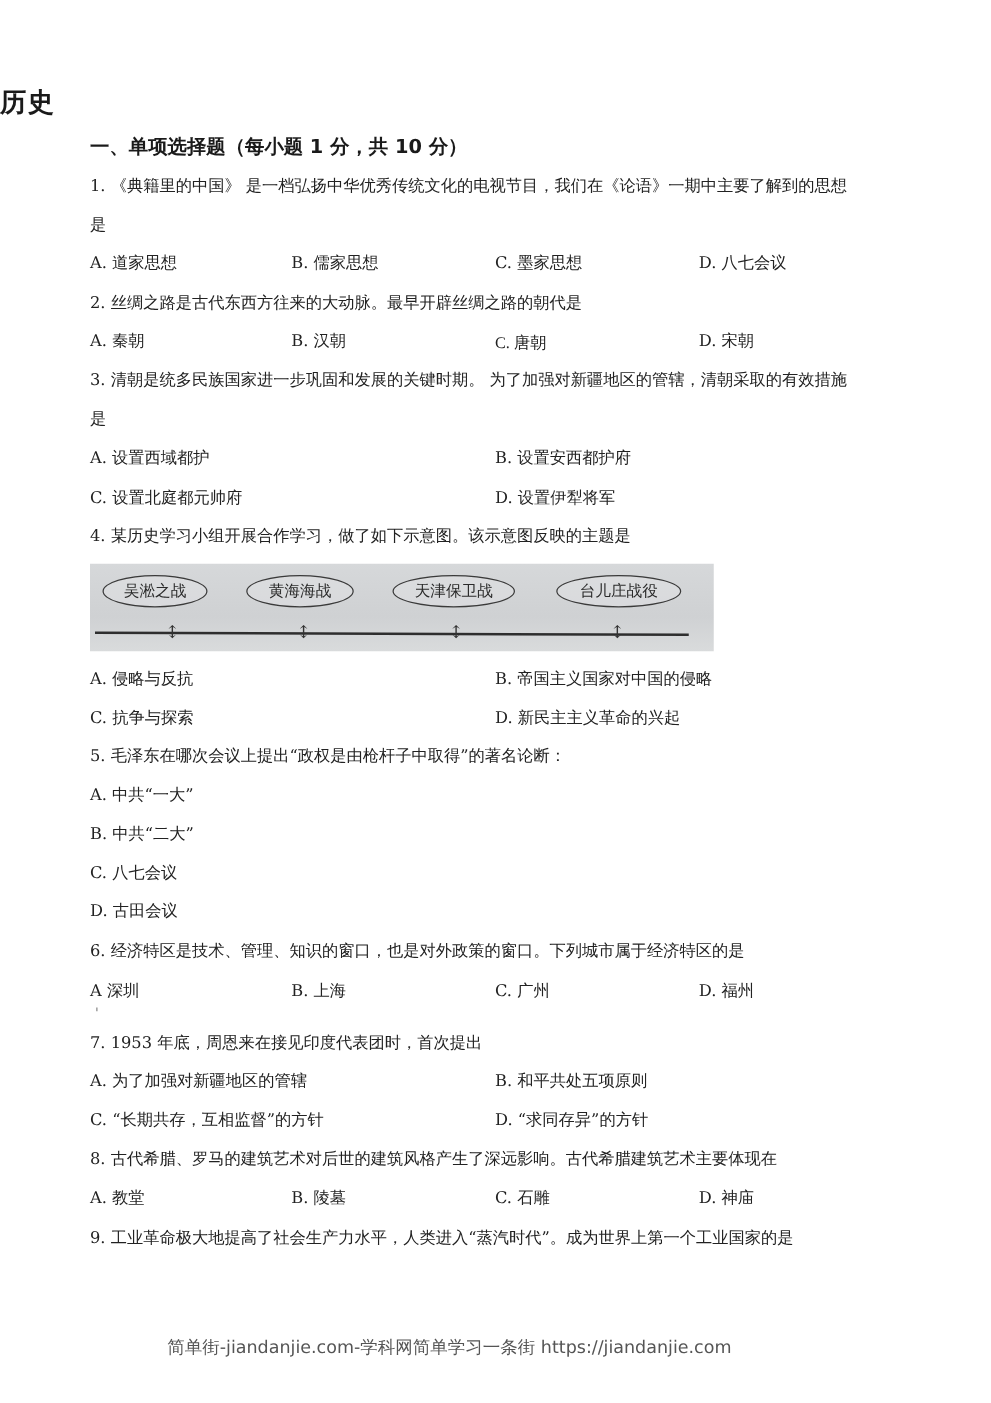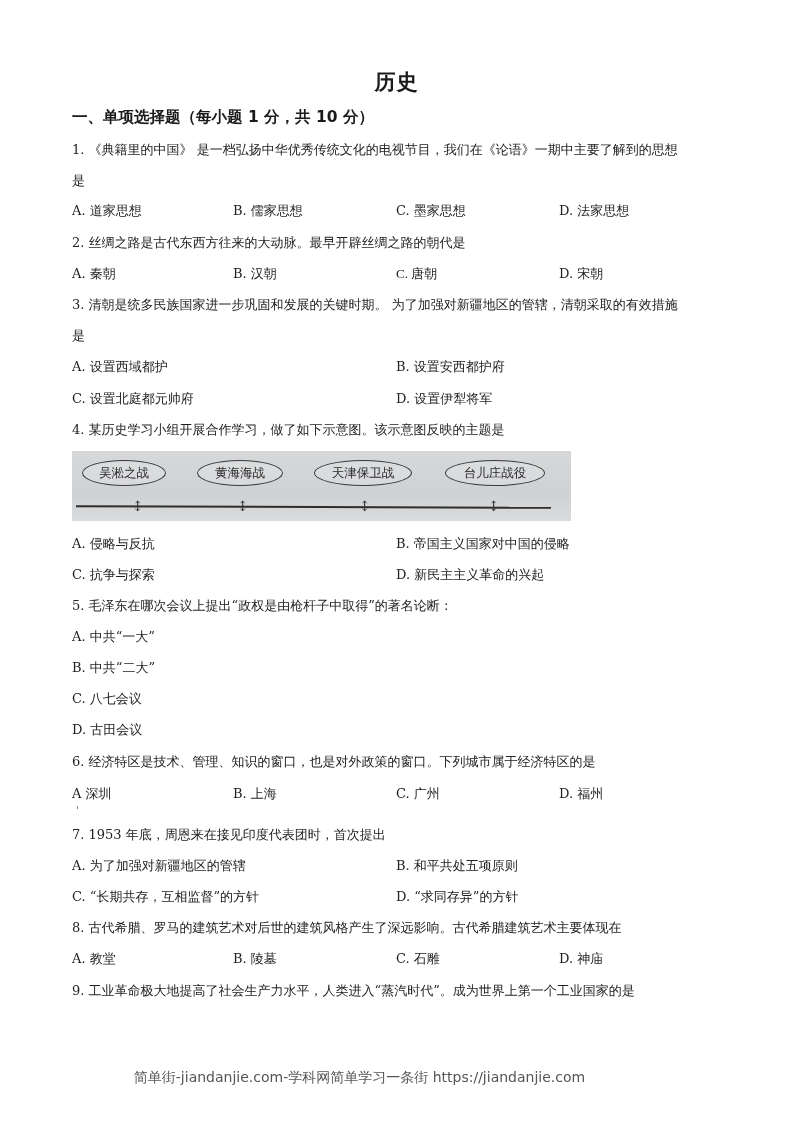--- a/index.html
+++ b/index.html
@@ -3,21 +3,21 @@
 <meta charset="utf-8">
 <style>
   html, body { margin: 0; padding: 0; background: #ffffff; }
   body {
     width: 793px; height: 1122px; position: relative; overflow: hidden;
     font-family: "DejaVu Serif", "Liberation Serif", serif;
     color: #1a1a1a;
   }
   .page-title {
     position: absolute; left: 0; width: 793px; top: 68px;
-    text-align: center; font-size: 21px; font-weight: bold;
+    text-align: left; font-size: 21px; font-weight: bold;
     font-family: "DejaVu Sans", "Liberation Sans", sans-serif;
     letter-spacing: 1px;
   }
   .section-heading {
     position: absolute; left: 72px; top: 107px;
     font-size: 15.5px; font-weight: bold;
     font-family: "DejaVu Sans", "Liberation Sans", sans-serif;
   }
   .line {
     position: absolute; left: 72px; font-size: 13px; line-height: 18px;
@@ -60,21 +60,21 @@
 <body>
 
 <div class="page-title">历史</div>
 <div class="section-heading">一、单项选择题（每小题 1 分，共 10 分）</div>
 
 <div class="line" style="top:141px;">1. 《典籍里的中国》 是一档弘扬中华优秀传统文化的电视节目，我们在《论语》一期中主要了解到的思想</div>
 <div class="line" style="top:172px;">是</div>
 <div class="opt col-a" style="top:202px;">A.  道家思想</div>
 <div class="opt col-b4" style="top:202px;">B.  儒家思想</div>
 <div class="opt col-c4" style="top:202px;">C.  墨家思想</div>
-<div class="opt col-d4" style="top:202px;">D.  法家思想</div>
+<div class="opt col-d4" style="top:202px;">D.  八七会议</div>
 
 <div class="line" style="top:234px;">2. 丝绸之路是古代东西方往来的大动脉。最早开辟丝绸之路的朝代是</div>
 <div class="opt col-a" style="top:265px;">A.  秦朝</div>
 <div class="opt col-b4" style="top:265px;">B.  汉朝</div>
 <div class="opt col-c4" style="top:265px;font-family:Liberation Serif, serif;">C.  唐朝</div>
 <div class="opt col-d4" style="top:265px;">D.  宋朝</div>
 
 <div class="line" style="top:296px;">3. 清朝是统多民族国家进一步巩固和发展的关键时期。 为了加强对新疆地区的管辖，清朝采取的有效措施</div>
 <div class="line" style="top:327px;">是</div>
 <div class="opt col-a" style="top:358px;">A.  设置西域都护</div>

